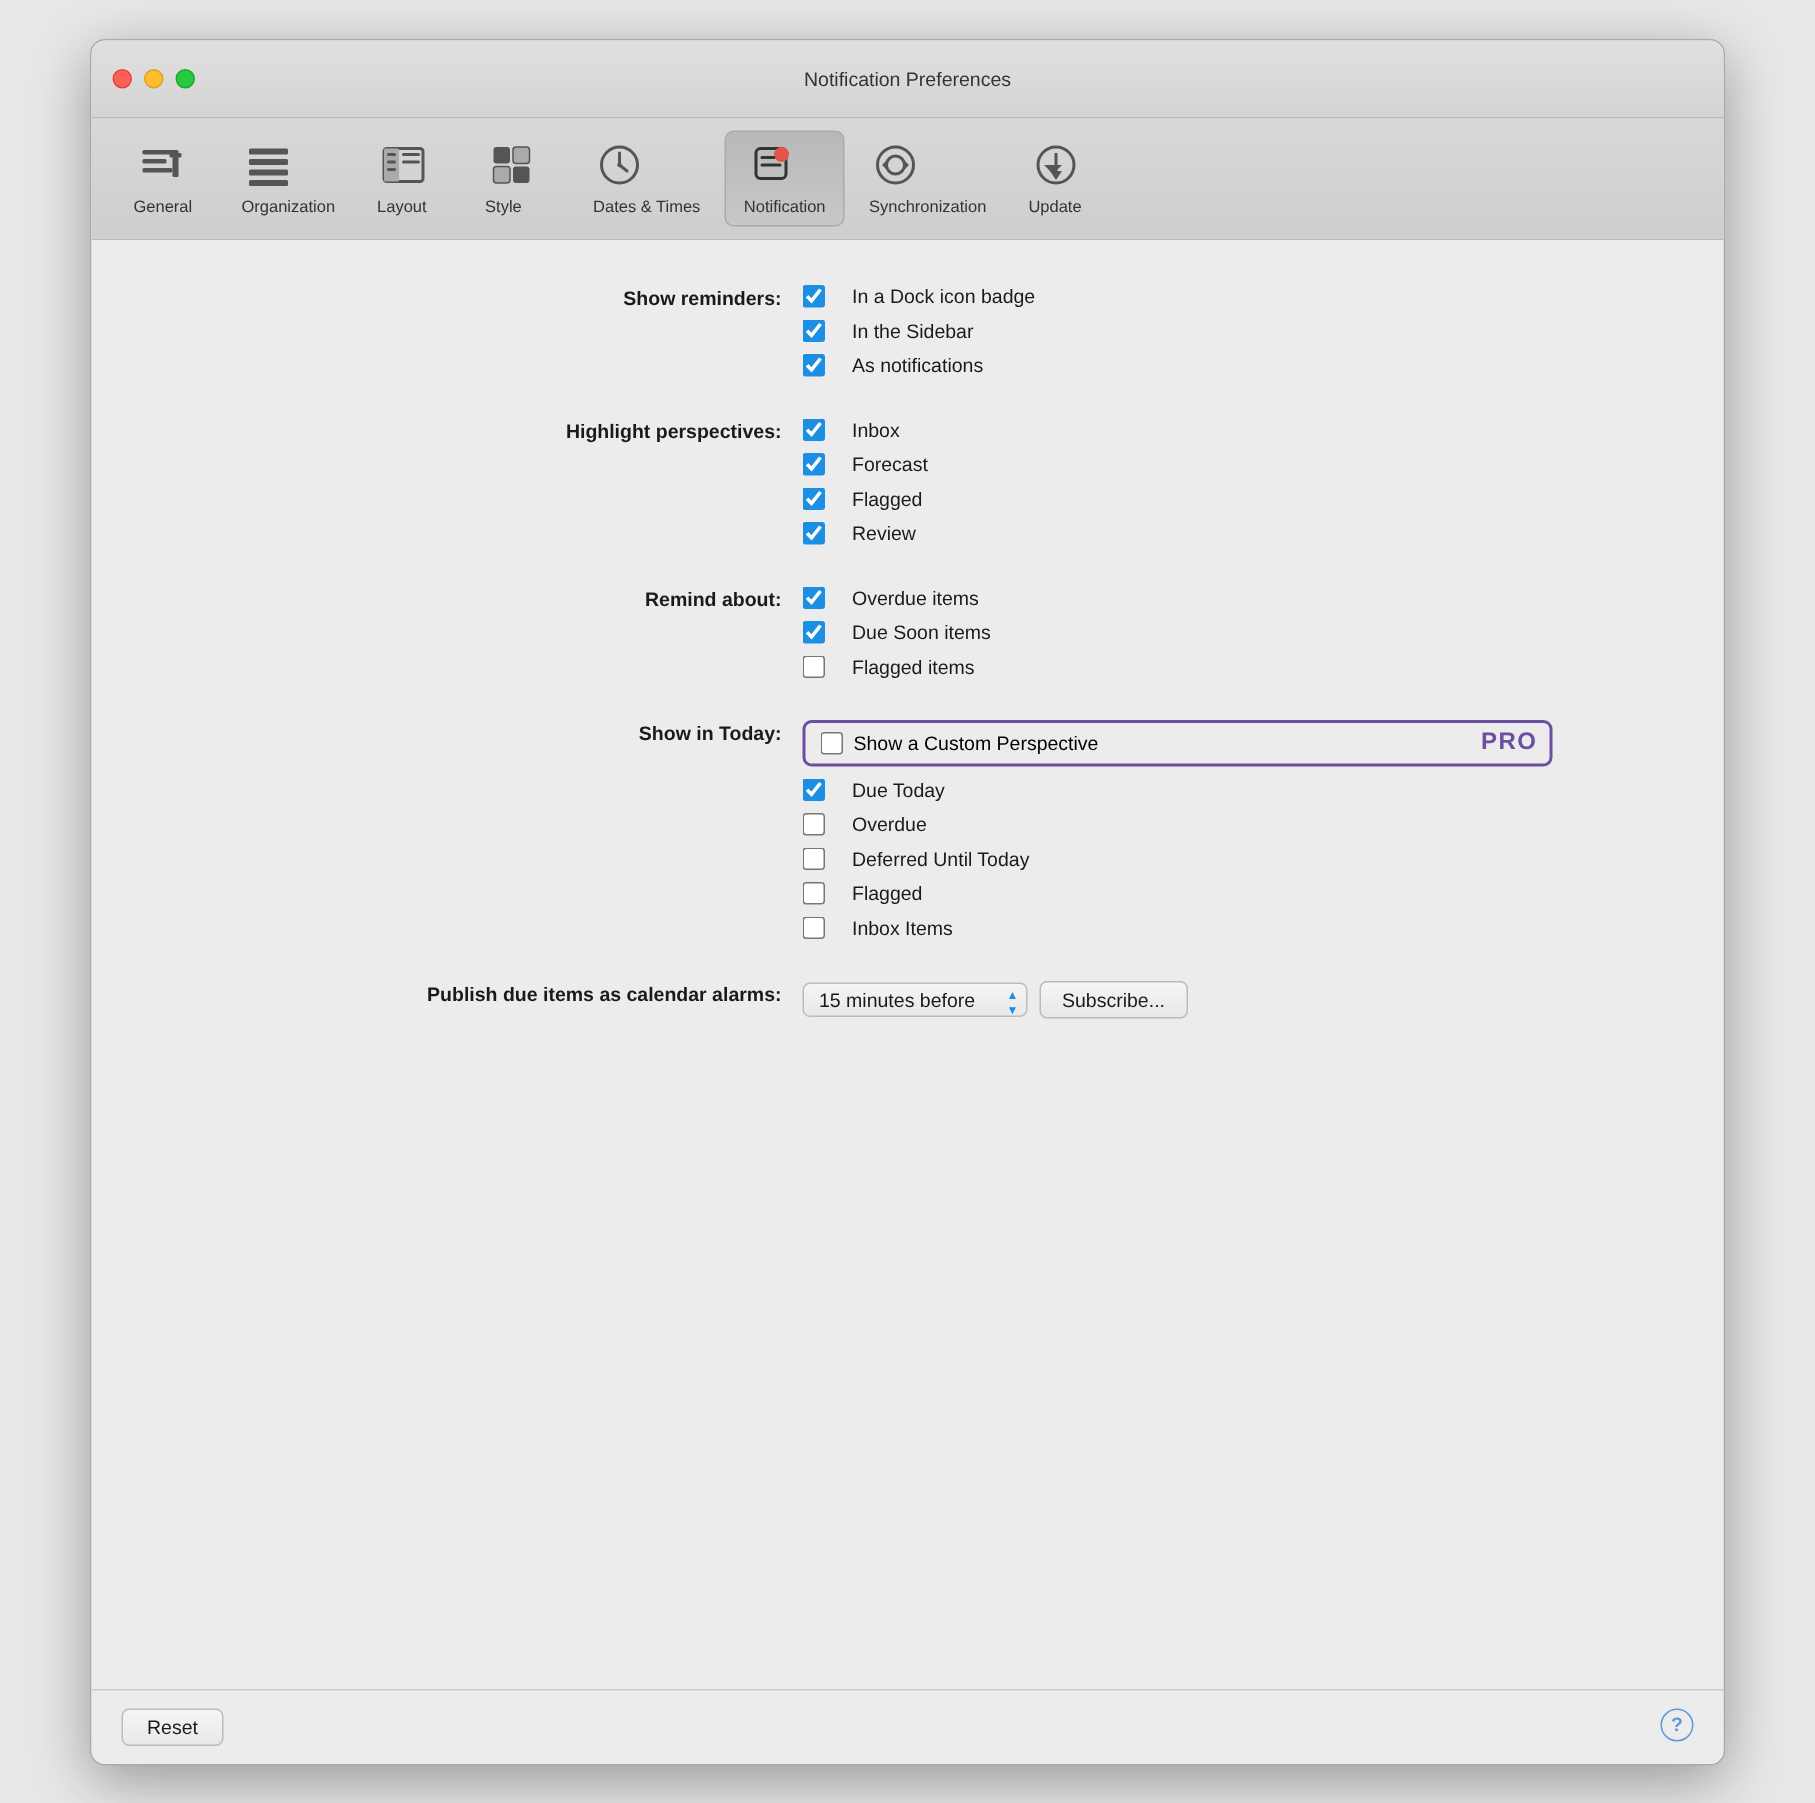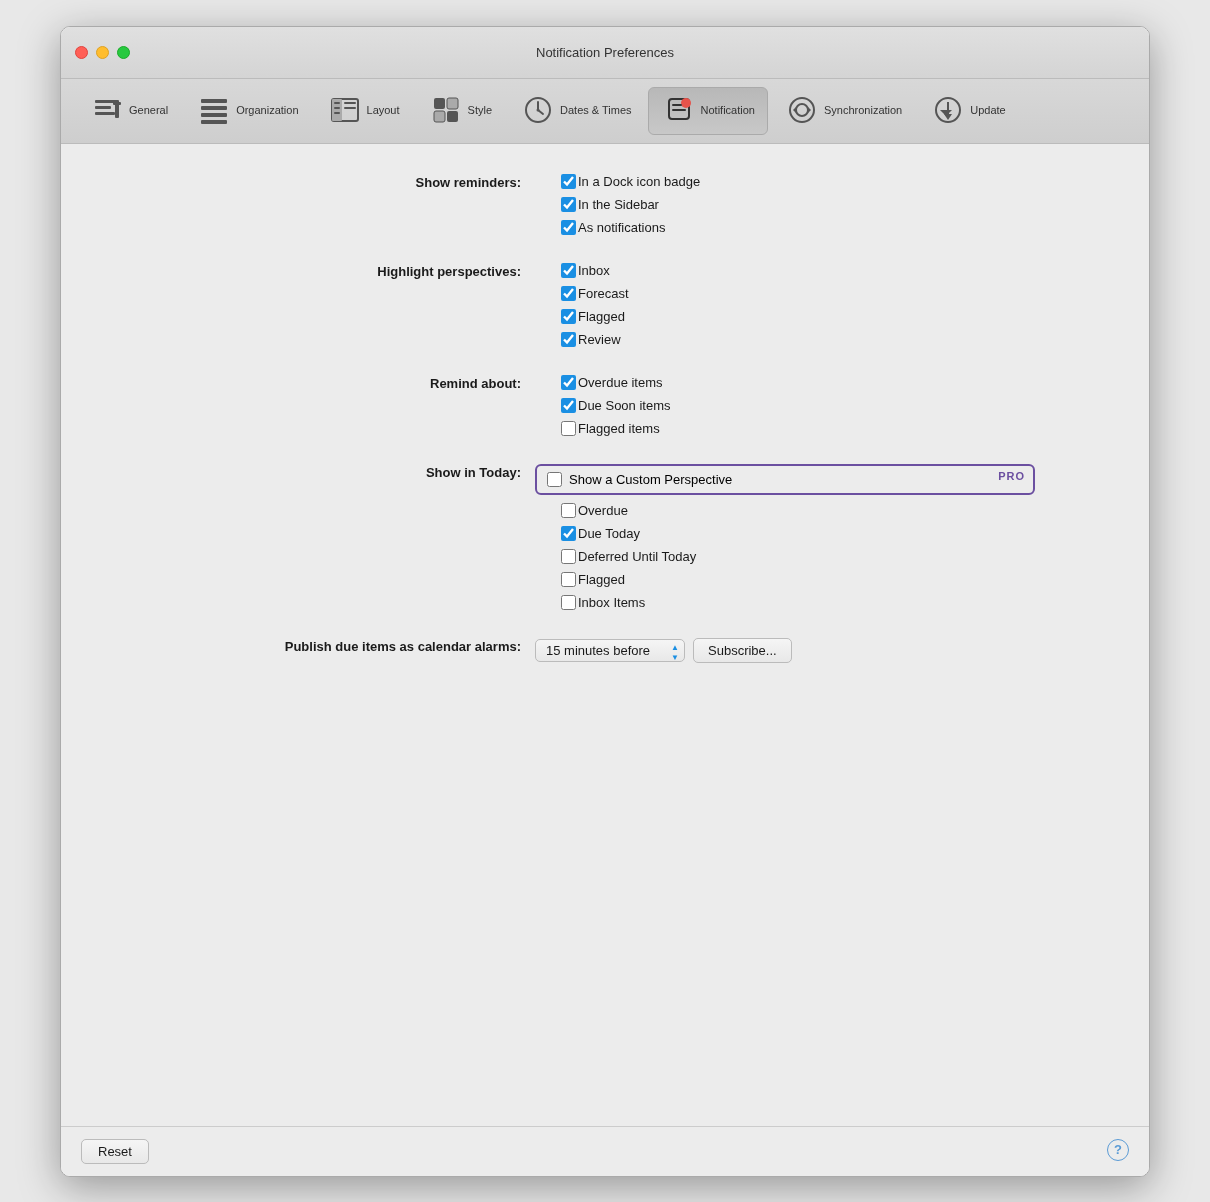--- a/index.html
+++ b/index.html
@@ -69,22 +69,21 @@
       border-bottom: 1px solid #bbb;
       display: flex;
       align-items: center;
       padding: 8px 16px;
       gap: 4px;
       flex-shrink: 0;
     }
 
     .toolbar-item {
       display: flex;
-      flex-direction: row;
-      align-items: center;
+      flex-direction: column;
       gap: 4px;
       padding: 4px 12px 6px;
       border-radius: 6px;
       cursor: pointer;
       min-width: 68px;
     }
 
     .toolbar-item.active {
       background: linear-gradient(to bottom, #b8b8b8, #c8c8c8);
       border: 1px solid #aaa;
@@ -138,24 +137,23 @@
 
     .setting-controls {
       display: flex;
       flex-direction: column;
       gap: 8px;
     }
 
     .checkbox-row {
       display: flex;
       align-items: center;
-      gap: 2px;
+      gap: 18px;
       font-size: 13px;
       color: #1a1a1a;
-      margin-left: 26px;
     }
 
     .checkbox-input {
       width: 15px;
       height: 15px;
       accent-color: #1a8fe3;
       cursor: pointer;
       flex-shrink: 0;
     }
 
@@ -170,21 +168,21 @@
       gap: 7px;
       min-width: 500px;
     }
 
     .pro-badge {
       position: absolute;
       top: 4px;
       right: 8px;
       color: #6b4fa0;
       font-weight: 700;
-      font-size: 11px;
+      font-size: 16px;
       letter-spacing: 1px;
     }
 
     
     .bottom-bar {
       background: #ececec;
       border-top: 1px solid #ccc;
       padding: 12px 20px;
       display: flex;
       align-items: flex-start;
@@ -446,26 +444,26 @@
 
       <div class="setting-row">
         <div class="setting-label">Show in Today:</div>
         <div class="setting-controls">
           <div class="pro-box">
             <input type="checkbox" class="checkbox-input" style="">
             <span>Show a Custom Perspective</span>
             <span class="pro-badge">PRO</span>
           </div>
           <div class="checkbox-row">
+            <input type="checkbox" class="checkbox-input" checked="" style="">
+            <span>Due Today</span>
+          </div>
+          <div class="checkbox-row">
             <input type="checkbox" class="checkbox-input" style="">
             <span>Overdue</span>
-          </div>
-          <div class="checkbox-row">
-            <input type="checkbox" class="checkbox-input" checked="" style="">
-            <span>Due Today</span>
           </div>
           <div class="checkbox-row">
             <input type="checkbox" class="checkbox-input" style="">
             <span>Deferred Until Today</span>
           </div>
           <div class="checkbox-row">
             <input type="checkbox" class="checkbox-input" style="">
             <span>Flagged</span>
           </div>
           <div class="checkbox-row">

